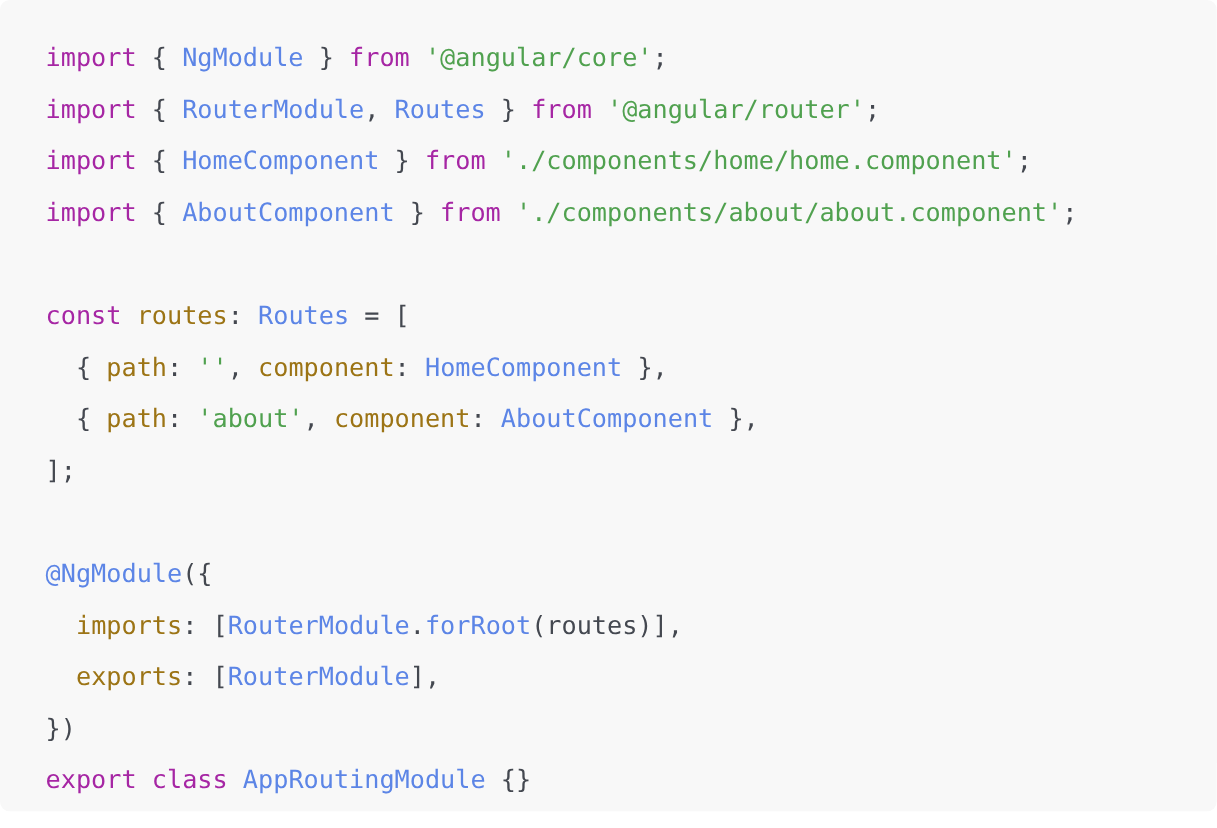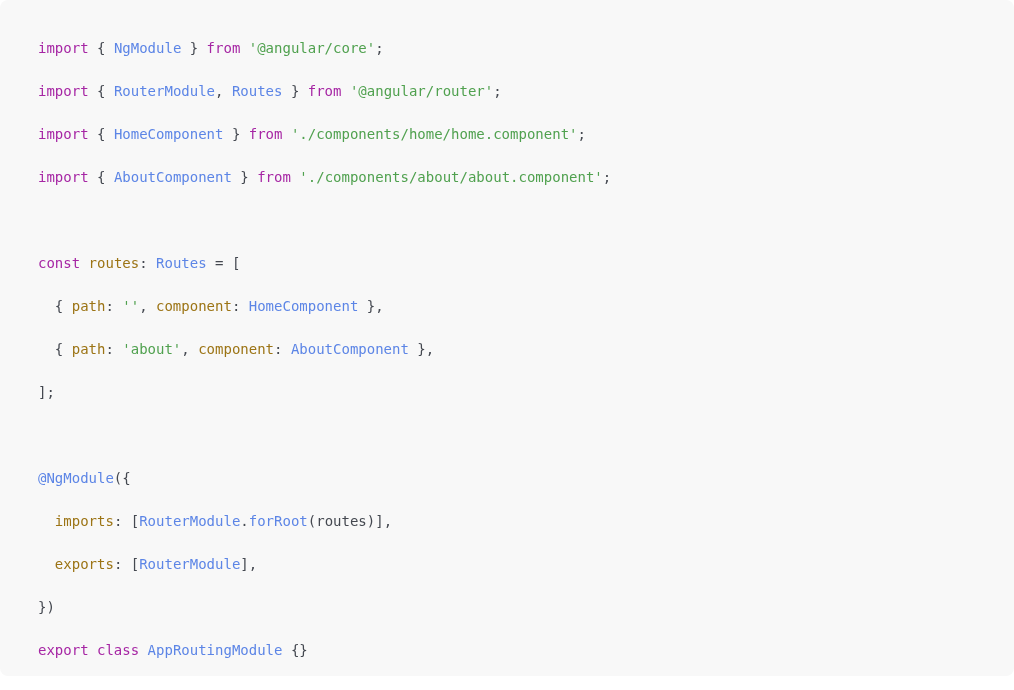--- a/index.html
+++ b/index.html
@@ -14,21 +14,21 @@
     box-sizing: border-box;
     width: 1014px;
     height: 676px;
     background: #f8f8f8;
     border-radius: 8px;
     padding: 27px 24px 0 38px;
   }
   .code-pre {
     margin: 0;
     font-family: "DejaVu Sans Mono", "Liberation Mono", monospace;
-    font-size: 14px;
+    font-size: 21px;
     line-height: 43px;
     white-space: pre;
   }
   .code-line {
     height: 43px;
   }
 </style>
 </head>
 <body style="background: rgb(255, 255, 255);">
 

